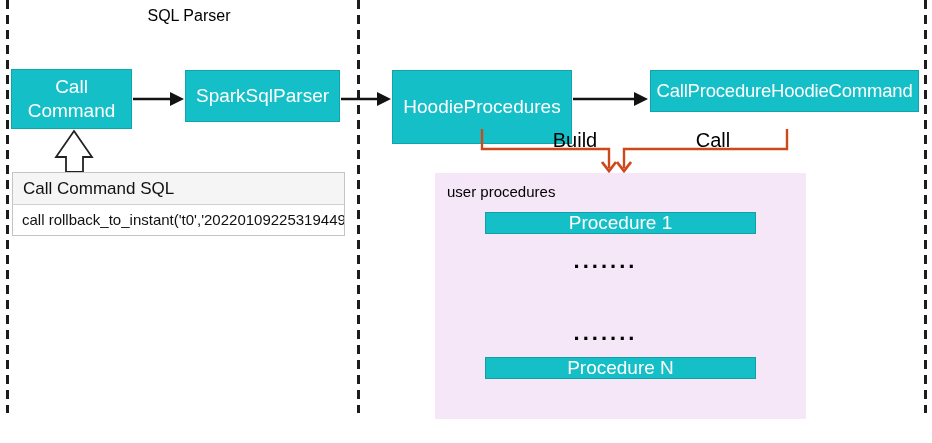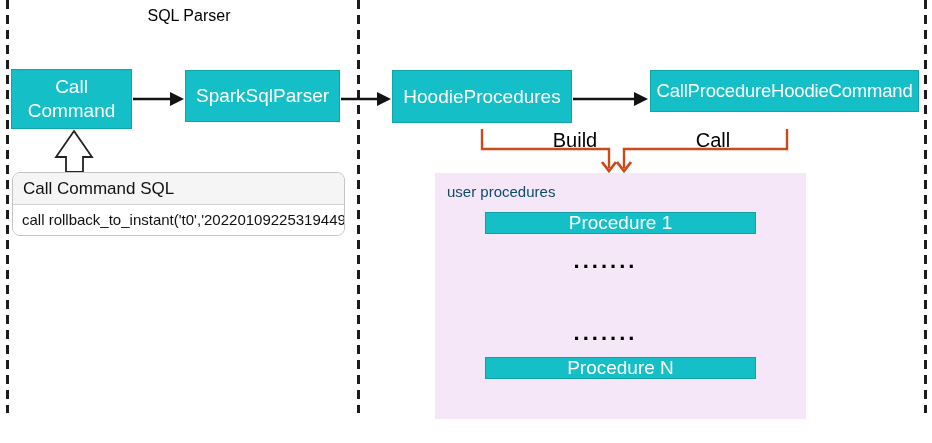--- a/index.html
+++ b/index.html
@@ -26,34 +26,34 @@
 
   
   .node {
     position:absolute; background:var(--teal,#15bfc7);
     border:1px solid rgba(0,0,0,0.14); box-sizing:border-box;
     color:#fff; display:flex; align-items:center; justify-content:center;
     text-align:center; font-size:19px; line-height:1.25;
   }
   .node-call-command   { left:11px;  top:69px; width:121px; height:60px; white-space:pre-line; }
   .node-sparksql       { left:185px; top:70px; width:155px; height:52px; }
-  .node-hoodieprocs    { left:392px; top:70px; width:180px; height:53px; }
+  .node-hoodieprocs    { left:392px; top:70px; width:180px; height:74px; }
   .node-callproc       { left:650px; top:70px; width:269px; height:42px; font-size:18.5px; letter-spacing:-0.2px; }
 
   .edge-label {
     position:absolute; transform:translateX(-50%); top:129px;
     font-size:20px; color:#000; white-space:nowrap;
   }
   .edge-label.build { left:575px; }
   .edge-label.call  { left:713px; }
 
   
   .sql-panel {
     position:absolute; left:12px; top:172px; width:333px;
-    border:1px solid #c4c4c4; border-radius:8px; background:#fff;
+    border:1px solid #c4c4c4; border-radius:0; background:#fff;
     overflow:hidden; box-sizing:border-box;
   }
   .sql-header {
     height:31px; line-height:31px; padding:0 10px;
     background:#f5f5f5; border-bottom:1px solid #d2d2d2;
     font-size:17px; color:#111; white-space:nowrap;
   }
   .sql-row {
     height:30px; line-height:30px; padding:0 9px;
     background:#fff; border-bottom:1px solid #dcdcdc;
@@ -61,21 +61,21 @@
   }
   .sql-row:last-child { border-bottom:none; }
 
   
   .user-procs {
     position:absolute; left:435px; top:173px; width:371px; height:246px;
     background:var(--lavender,#f5e7f8);
   }
   .user-procs-label {
     position:absolute; left:12px; top:10px;
-    font-size:15px; color:#0c4a6e; white-space:nowrap;
+    font-size:15px; color:#000000; white-space:nowrap;
   }
   .proc {
     position:absolute; left:50px; width:271px; height:22px;
     background:var(--teal,#15bfc7); border:1px solid rgba(0,0,0,0.16);
     box-sizing:border-box; color:#fff; font-size:19px;
     display:flex; align-items:center; justify-content:center;
   }
   .proc-1 { top:39px; }
   .proc-2 { top:110px; }
   .proc-n { top:184px; }

